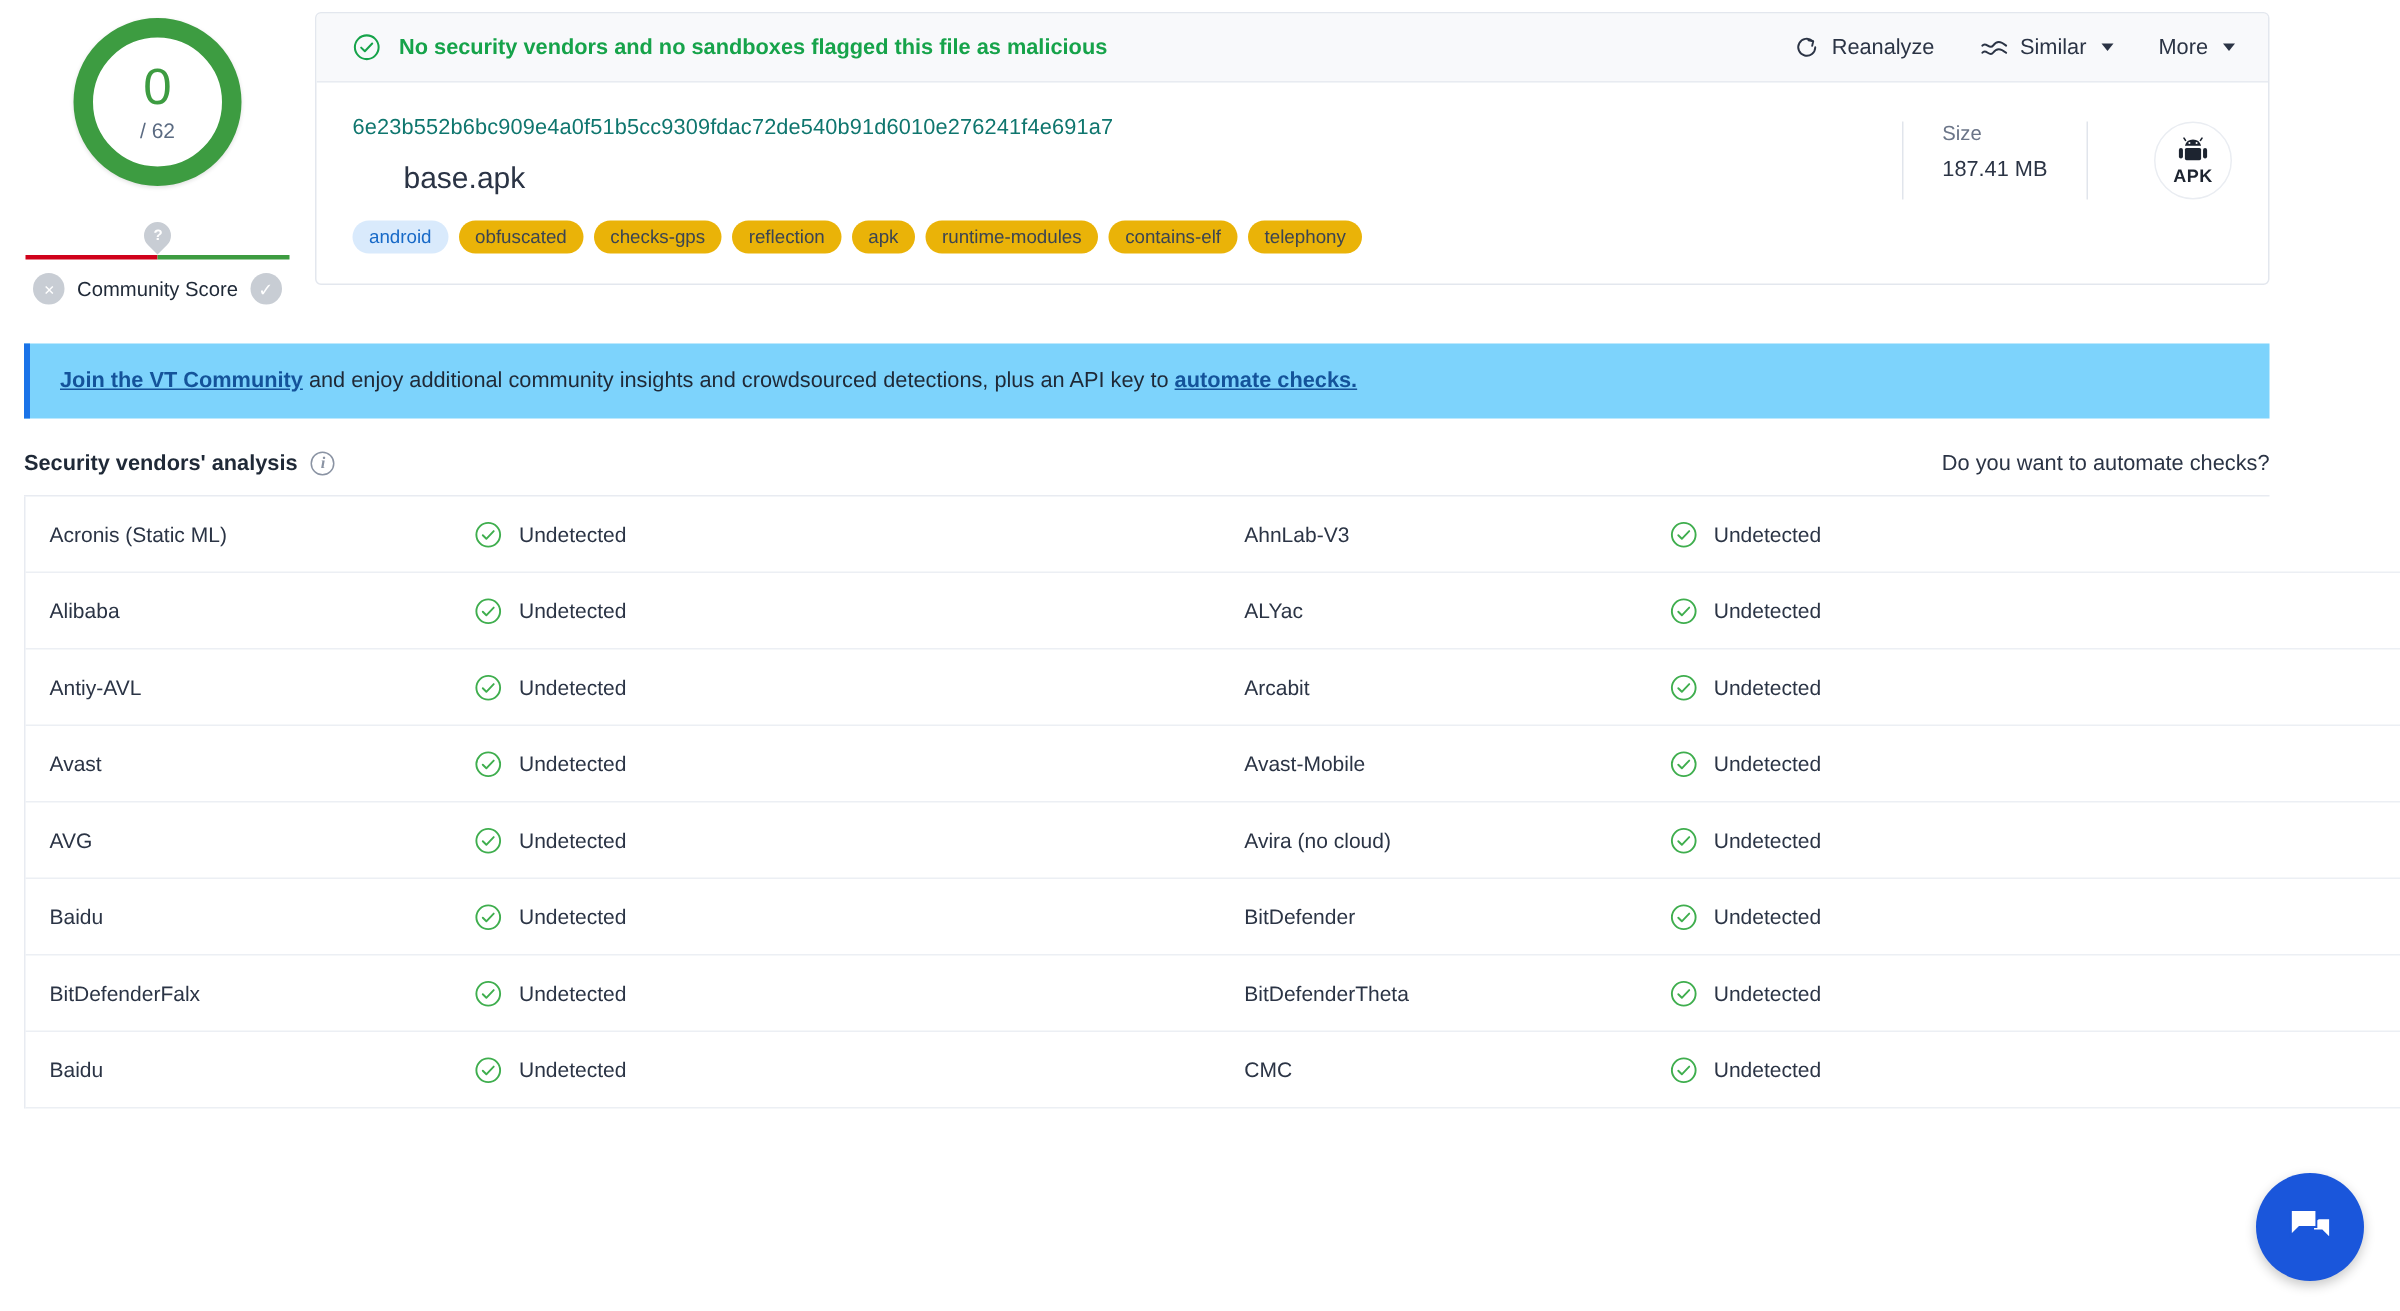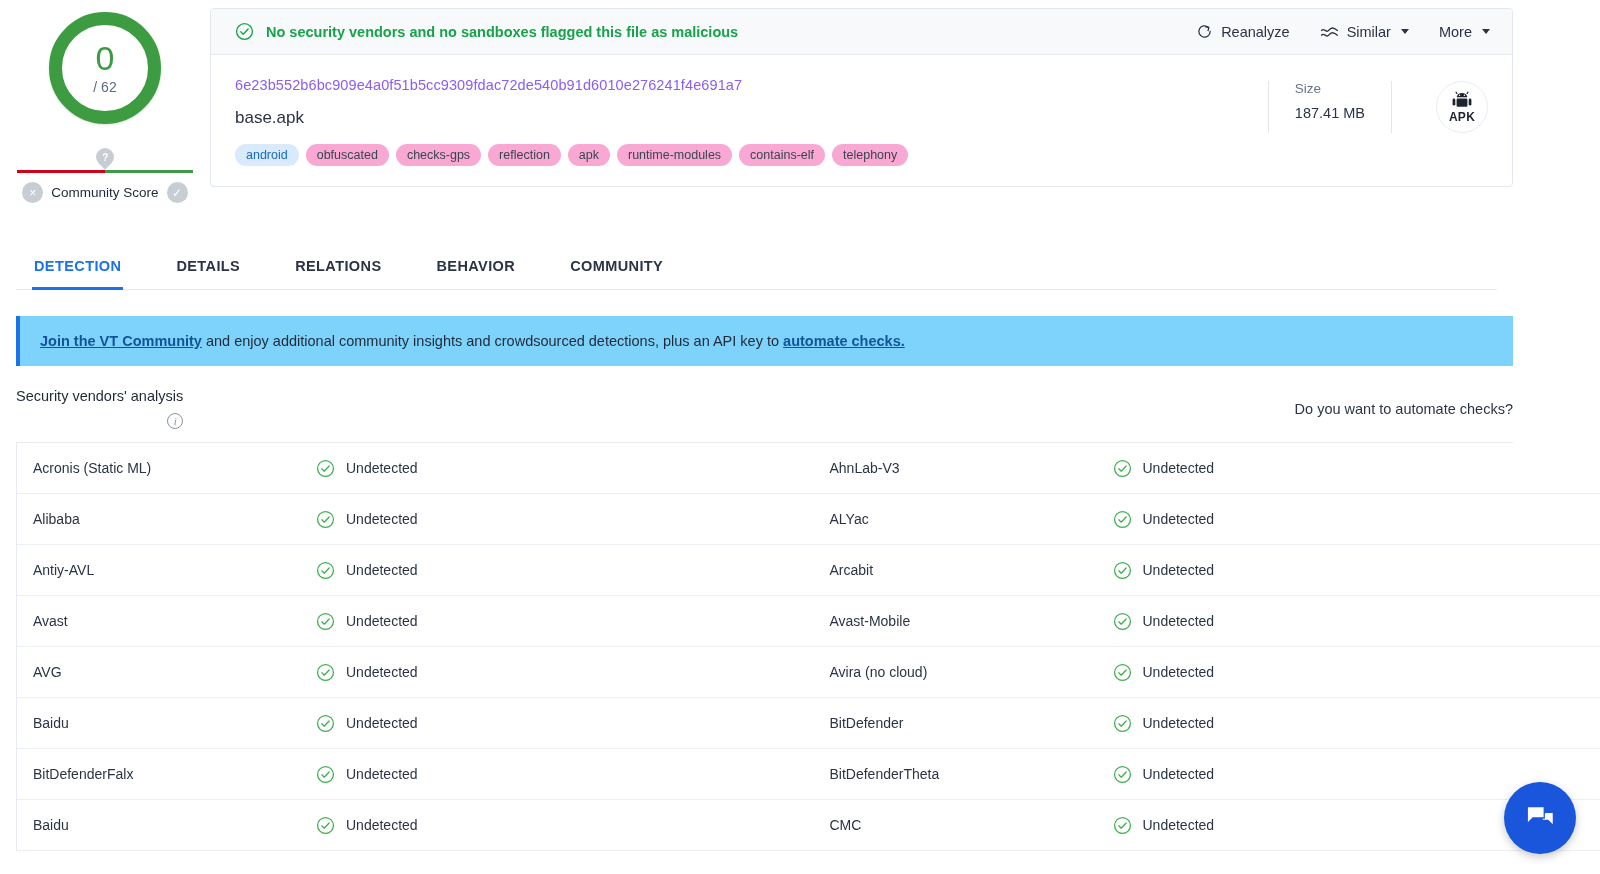--- a/index.html
+++ b/index.html
@@ -74,26 +74,26 @@
     font-size: 14.5px; color: #2b3445; cursor: pointer;
   }
   .caret {
     width: 0; height: 0; border-left: 4.5px solid transparent;
     border-right: 4.5px solid transparent; border-top: 5.5px solid #2b3445;
     margin-left: 2px;
   }
 
   .card-body { display: flex; align-items: flex-start; padding: 22px 24px 20px 24px; }
   .file-info { flex: 1; min-width: 0; }
-  .file-hash { font-size: 14.5px; color: #8b5cf6; letter-spacing: .1px; }
-  .file-name { font-size: 17px; color: #2b3445; margin-top: 15px; }
+  .file-hash { font-size: 14.5px; color: #0f766e; letter-spacing: .1px; }
+  .file-name { font-size: 20px; color: #2b3445; margin-top: 15px; margin-left: 34px; }
   .tags { display: flex; flex-wrap: wrap; gap: 7px; margin-top: 16px; }
   .tag {
     font-size: 12.5px; padding: 4px 11px; border-radius: 12px;
-    background: #f9a8d4; color: #3b4452; cursor: pointer; white-space: nowrap;
+    background: #eab308; color: #3b4452; cursor: pointer; white-space: nowrap;
   }
   .tag.highlight { background: #d9eafc; color: #1769c7; }
 
   .meta { display: flex; align-items: stretch; padding-top: 4px; }
   .meta-item { padding: 0 26px; border-left: 1px solid #e1e5ec; }
   .meta-label { font-size: 13.5px; color: #6b7588; }
   .meta-value { font-size: 14.5px; color: #2b3445; margin-top: 9px; }
   .apk-badge {
     width: 52px; height: 52px; border-radius: 50%;
     border: 1px solid #eaedf2; background: #fff;
@@ -122,21 +122,21 @@
     font-size: 14.5px; color: #1f2937;
   }
   .banner a { color: #14539a; font-weight: 700; text-decoration: underline; cursor: pointer; }
 
   
   .vendors-head {
     margin: 22px 16px 0 16px; width: 1497px;
     display: flex; align-items: center; justify-content: space-between;
     padding-bottom: 13px; border-bottom: 1px solid #e8ebf1;
   }
-  .vendors-title { display: flex; align-items: flex-end; gap: 9px; font-size: 14.5px; font-weight: 400; color: #1f2937; flex-direction: column; }
+  .vendors-title { display: flex; align-items: flex-end; gap: 9px; font-size: 14.5px; font-weight: 700; color: #1f2937; }
   .info-icon {
     width: 16px; height: 16px; border-radius: 50%; border: 1px solid #8a93a3;
     color: #8a93a3; font-size: 11px; display: flex; align-items: center; justify-content: center;
     font-family: "Liberation Serif", serif; font-style: italic;
   }
   .automate { font-size: 14.5px; color: #2b3445; cursor: pointer; }
 
   .vendor-table {
     margin: 0 16px; width: 1595px;
     border-left: 1px solid #e8ebf1; border-right: 1px solid #e8ebf1;
@@ -255,29 +255,20 @@
                 <rect x="18.7" y="7.6" width="2.7" height="7" rx="1.35" fill="#1d2430"></rect>
               </svg>
               <div class="apk-text">APK</div>
             </div>
           </div>
         </div>
       </div>
     </div>
   </div>
 
-  <div class="tabs-wrap">
-    <div class="tabs">
-      <div class="tab active">DETECTION</div>
-      <div class="tab">DETAILS</div>
-      <div class="tab">RELATIONS</div>
-      <div class="tab">BEHAVIOR</div>
-      <div class="tab">COMMUNITY</div>
-    </div>
-  </div>
 
   <div class="banner">
     <a>Join the VT Community</a><span> and enjoy additional community insights and crowdsourced detections, plus an API key to </span><a>automate checks.</a>
   </div>
 
   <div class="vendors-head">
     <div class="vendors-title">
       <span>Security vendors' analysis</span>
       <span class="info-icon">i</span>
     </div>

